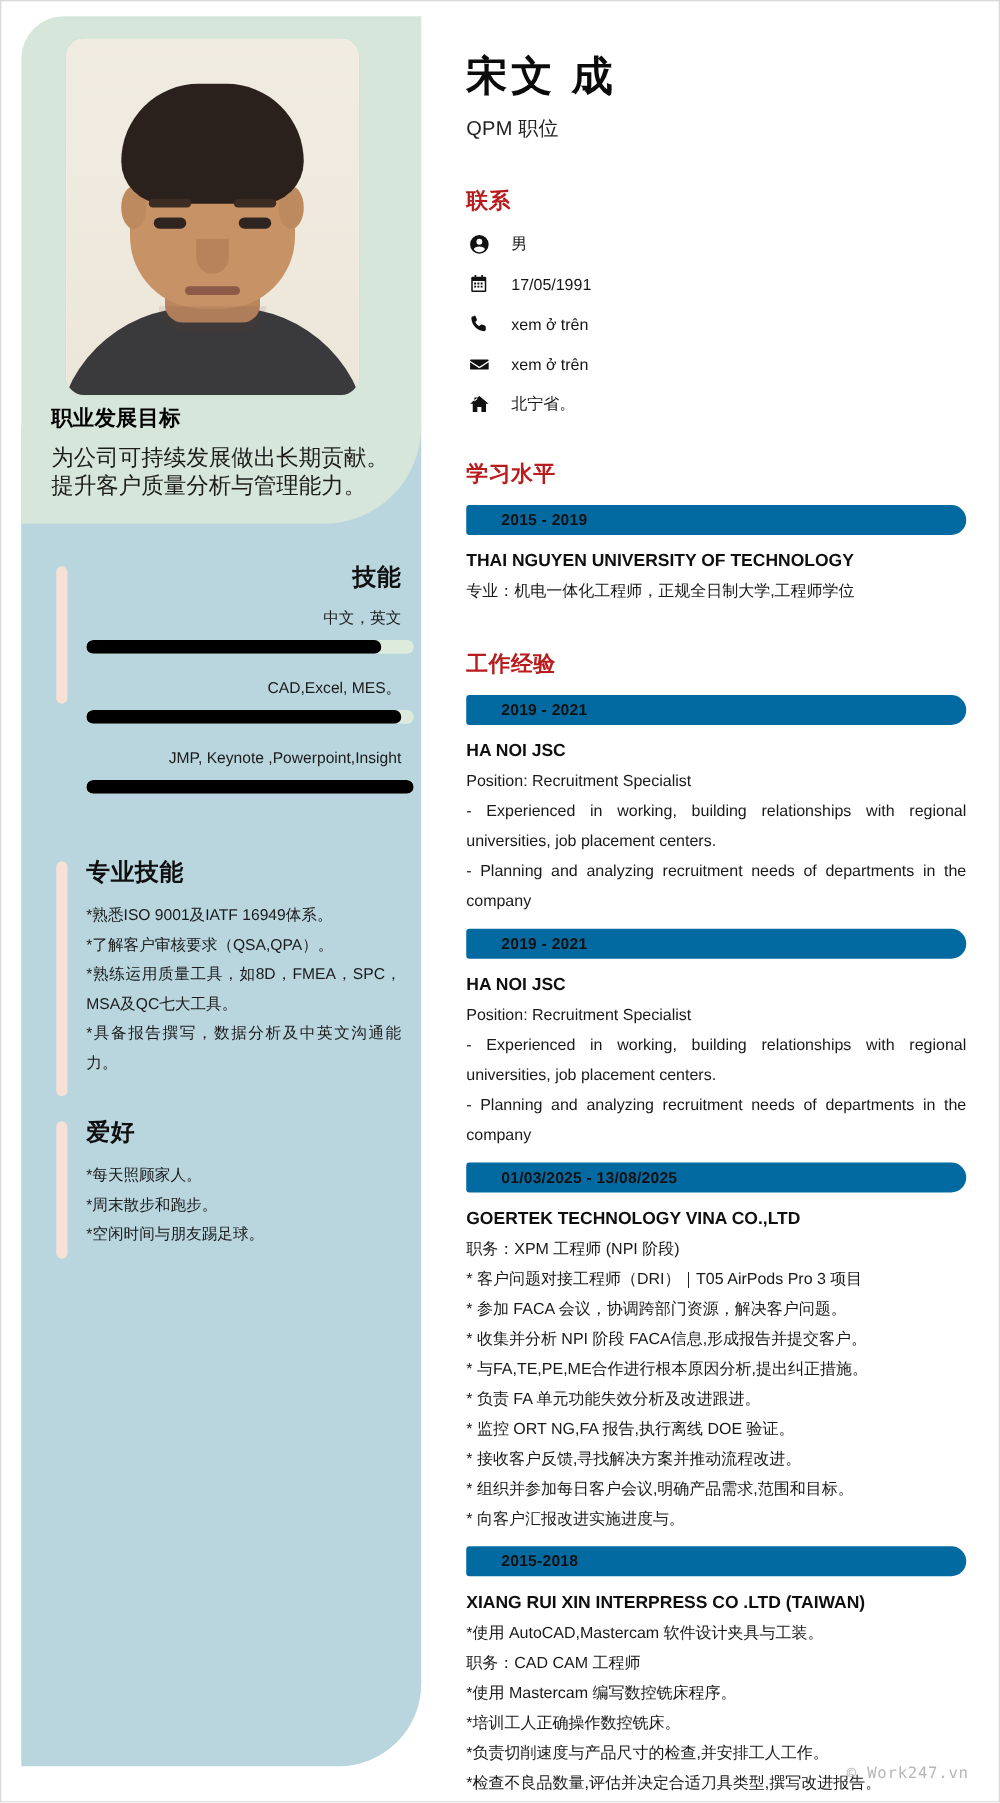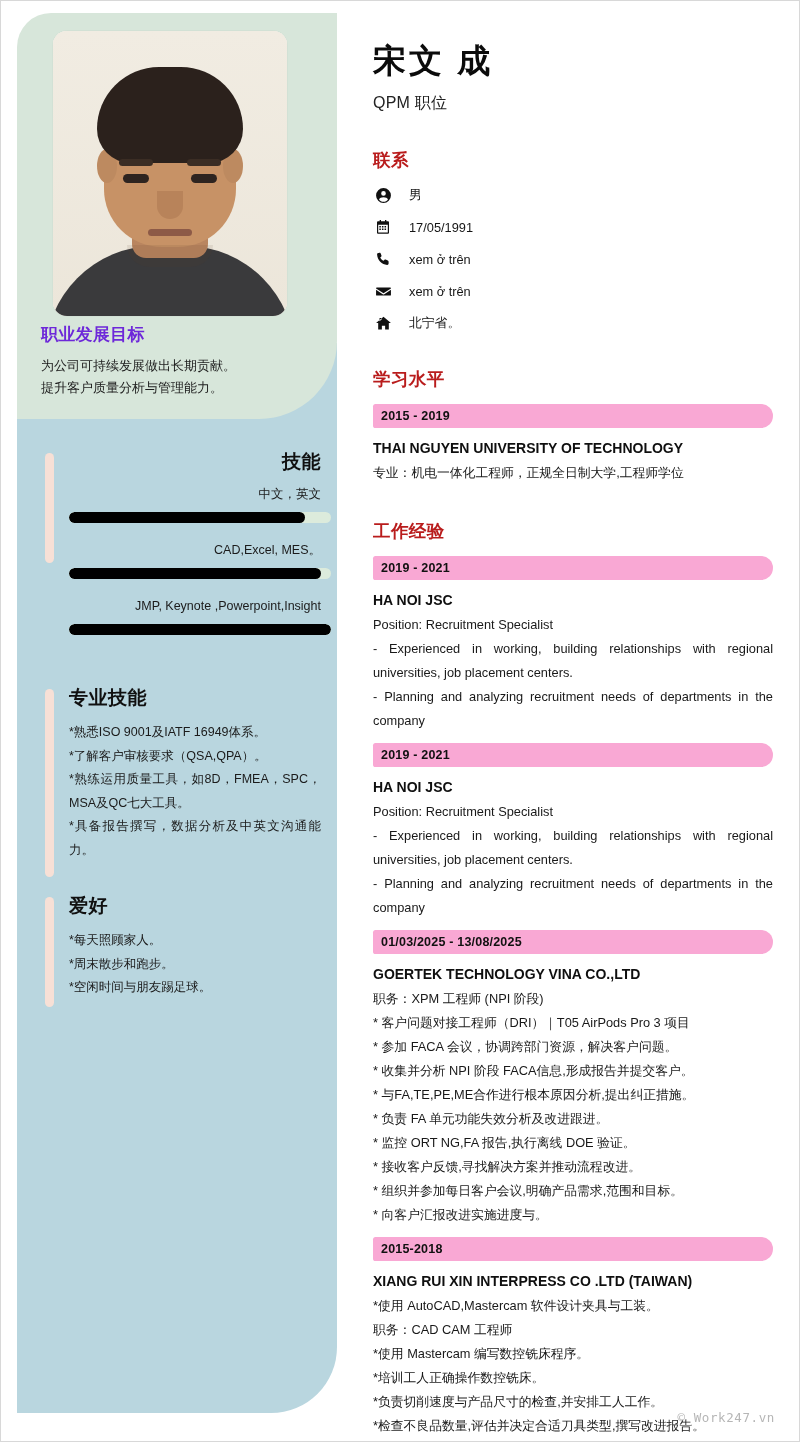--- a/index.html
+++ b/index.html
@@ -115,25 +115,25 @@
   }
 
   
   .objective {
     position: absolute;
     left: 24px; top: 310px;
     width: 272px;
     z-index: 5;
   }
   .obj-title {
-    font-size: 17px; font-weight: bold; color: #6d28d9;
+    font-size: 17px; font-weight: bold; color: #000000;
     margin-bottom: 9px; letter-spacing: 0.3px;
   }
   .obj-line {
-    font-size: 13px; color: #1c1c1c; line-height: 22px;
+    font-size: 18px; color: #1c1c1c; line-height: 22px;
   }
 
   
   .side-section { position: absolute; left: 24px; width: 280px; z-index: 5; }
   .accent-bar {
     position: absolute; left: 4px; top: 4px;
     width: 9px; border-radius: 6px;
     background: #f7e0d6;
   }
   .side-head {
@@ -176,23 +176,23 @@
   }
   .c-icon {
     width: 20px; height: 20px; flex: 0 0 20px;
     display: flex; align-items: center; justify-content: center;
     color: #111111; margin-right: 16px;
   }
   .c-icon svg { display: block; }
   .c-text { font-size: 12.8px; color: #161616; }
 
   .pill {
-    background: #f9a8d4;
+    background: #0369a1;
     border-radius: 3px 14px 14px 3px;
-    padding: 5px 8px;
+    padding: 5px 28px;
     font-size: 12.5px; font-weight: bold; color: #111111;
     margin-top: 8px; margin-bottom: 8px;
     letter-spacing: 0.2px;
   }
   .org {
     font-size: 14px; font-weight: bold; color: #0f0f0f;
     line-height: 24px; margin-bottom: 1px;
   }
   .r-line {
     font-size: 12.8px; color: #191919; line-height: 24px;

